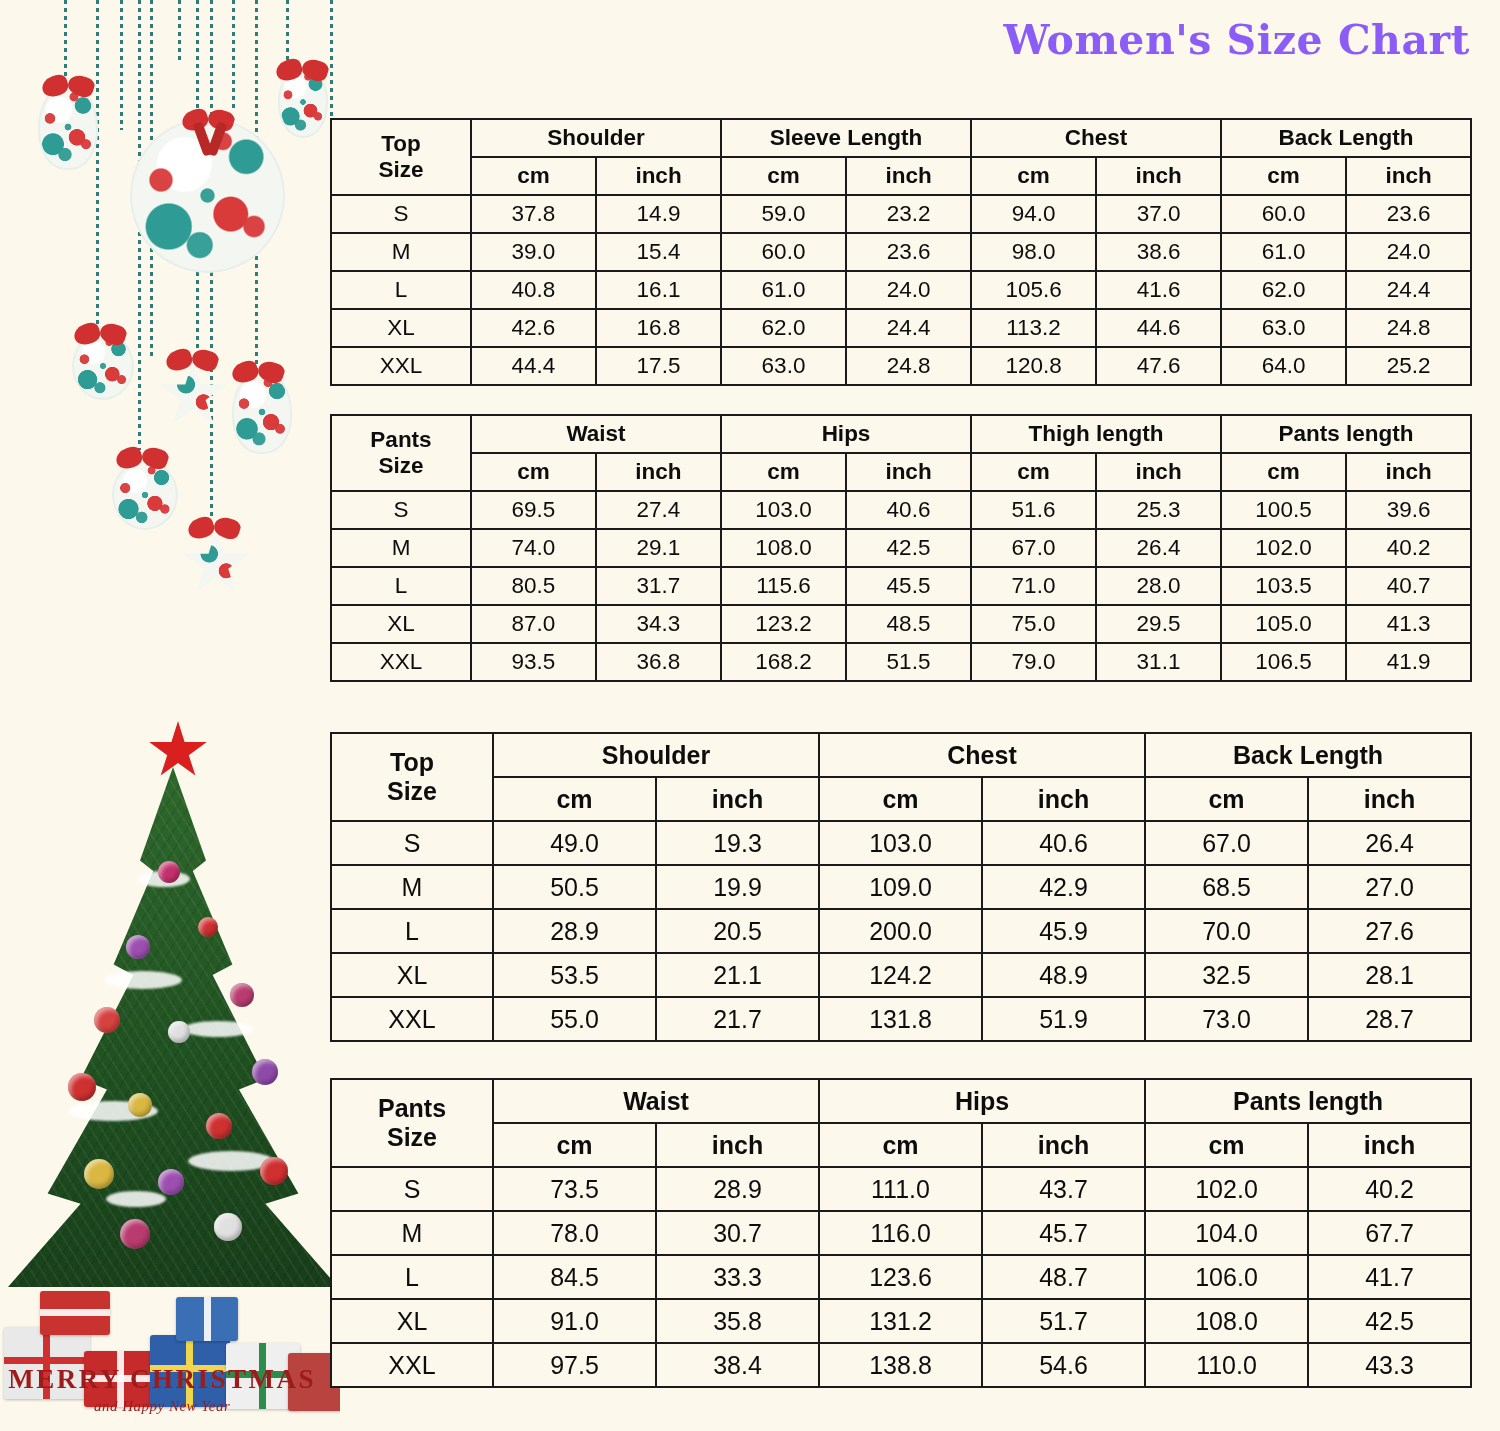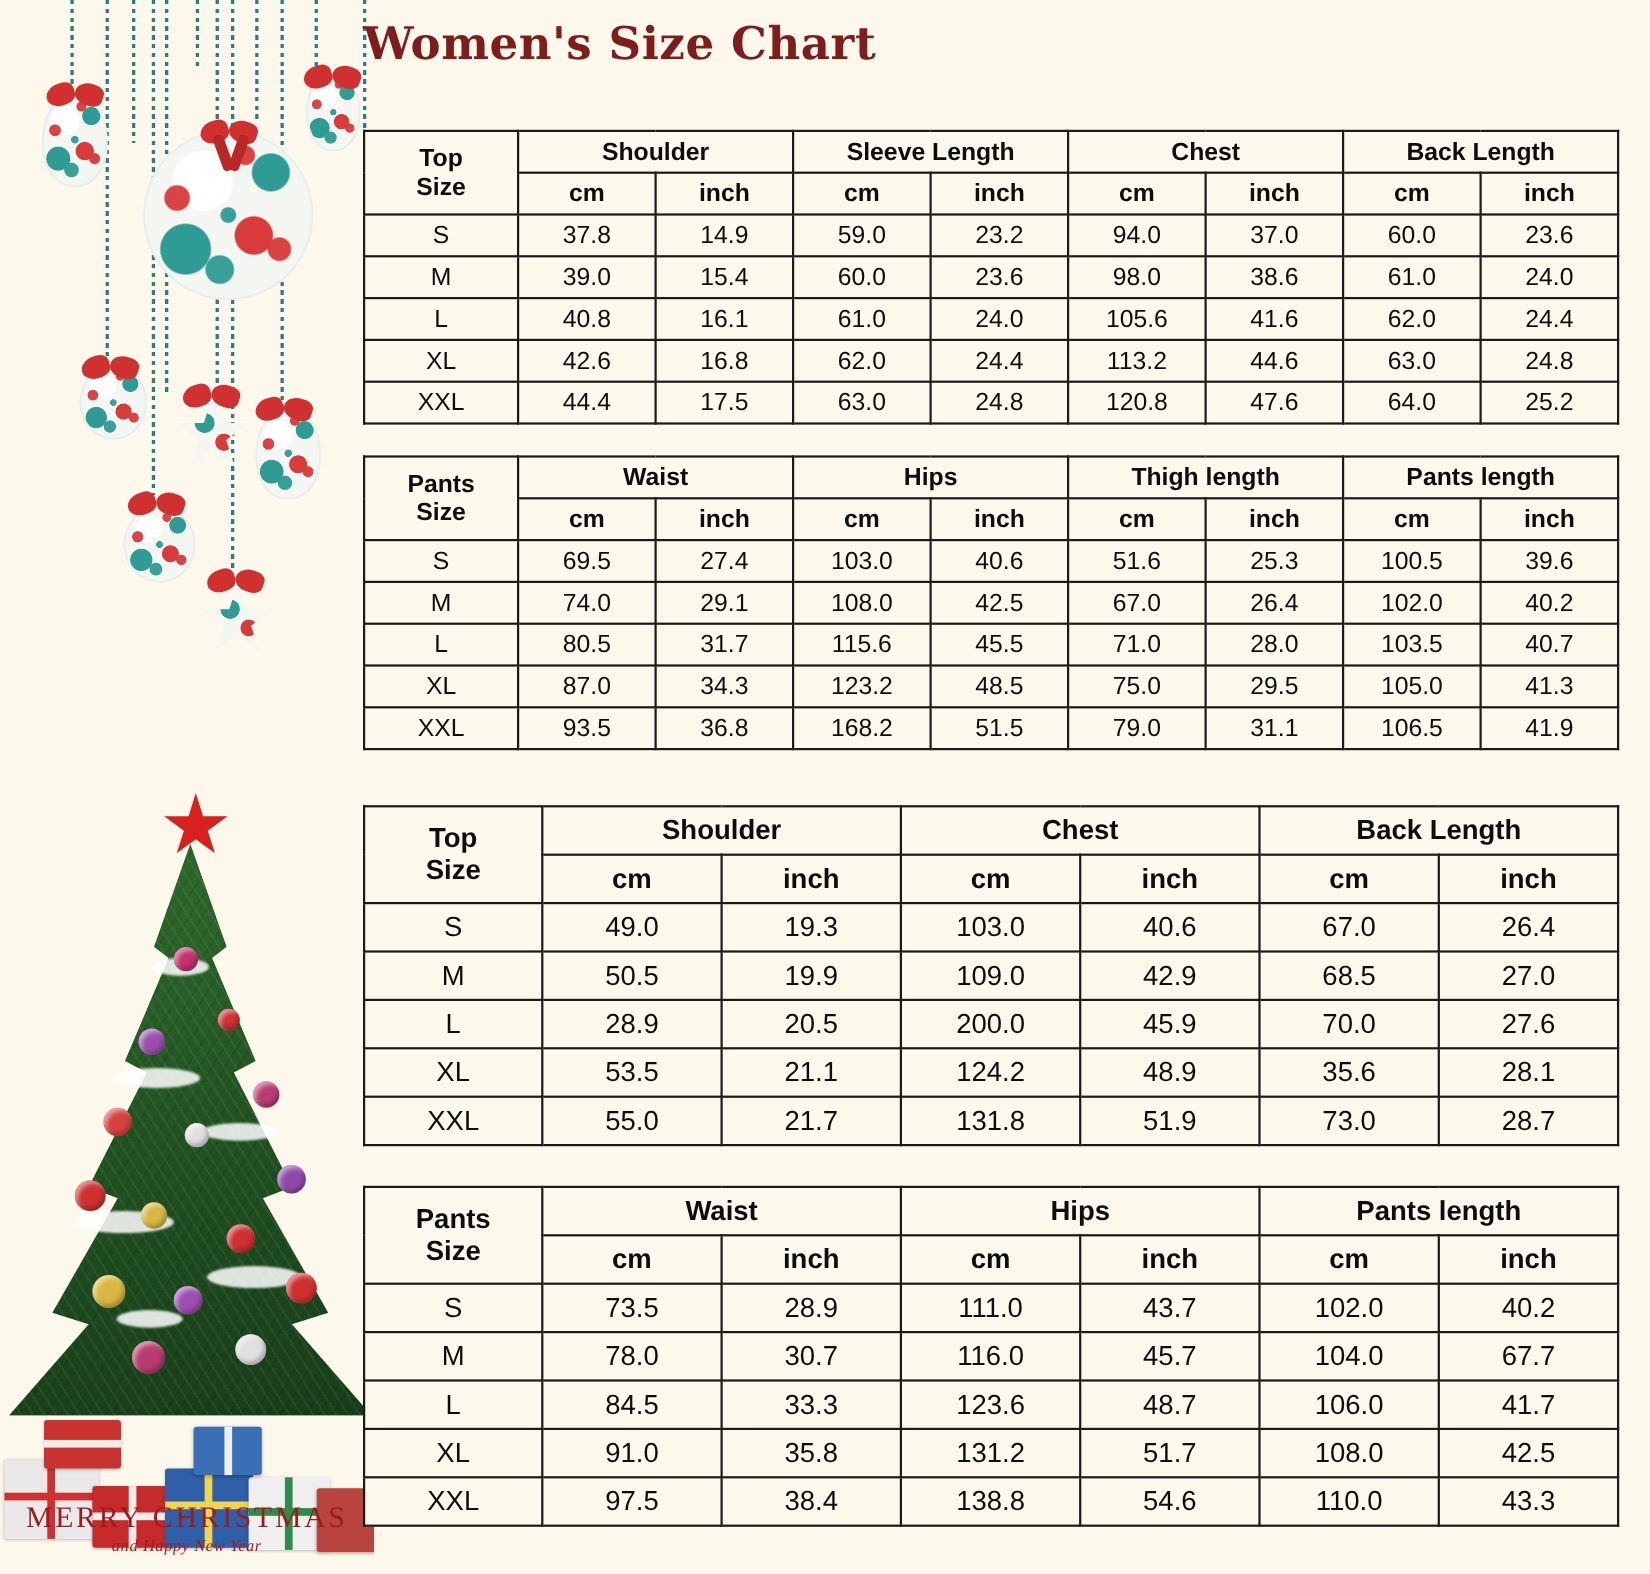--- a/index.html
+++ b/index.html
@@ -159,36 +159,36 @@
     right: 24px;
     bottom: 16px;
     text-align: center;
     color: #9e1b1b;
     pointer-events: none;
   }
   .merry .m1 {
     font-family: "Liberation Serif", serif;
     font-size: 27px;
     letter-spacing: 2.5px;
-    font-weight: 400;
+    font-weight: 700;
   }
   .merry .m2 {
     font-family: "Liberation Serif", serif;
     font-style: italic;
     font-size: 15px;
     letter-spacing: .5px;
     margin-top: 3px;
   }
 
   
   .chart-title {
     font-family: "DejaVu Serif", serif;
     font-weight: bold;
-    color: #7f1d1d;
-    text-align: left;
+    color: #8b5cf6;
+    text-align: right;
     letter-spacing: .5px;
   }
   #women-title {
     position: absolute;
     left: 330px; top: 16px;
     width: 1140px;
     font-size: 41px;
   }
   #men-title {
     position: absolute;
@@ -588,21 +588,21 @@
         <td>45.9</td>
         <td>70.0</td>
         <td>27.6</td>
       </tr>
       <tr>
         <td>XL</td>
         <td>53.5</td>
         <td>21.1</td>
         <td>124.2</td>
         <td>48.9</td>
-        <td>35.6</td>
+        <td>32.5</td>
         <td>28.1</td>
       </tr>
       <tr>
         <td>XXL</td>
         <td>55.0</td>
         <td>21.7</td>
         <td>131.8</td>
         <td>51.9</td>
         <td>73.0</td>
         <td>28.7</td>

